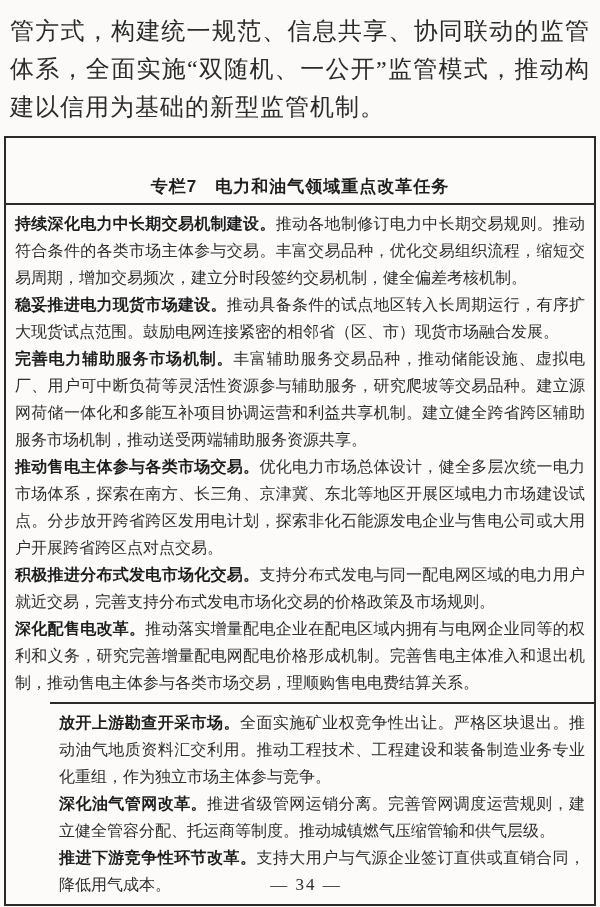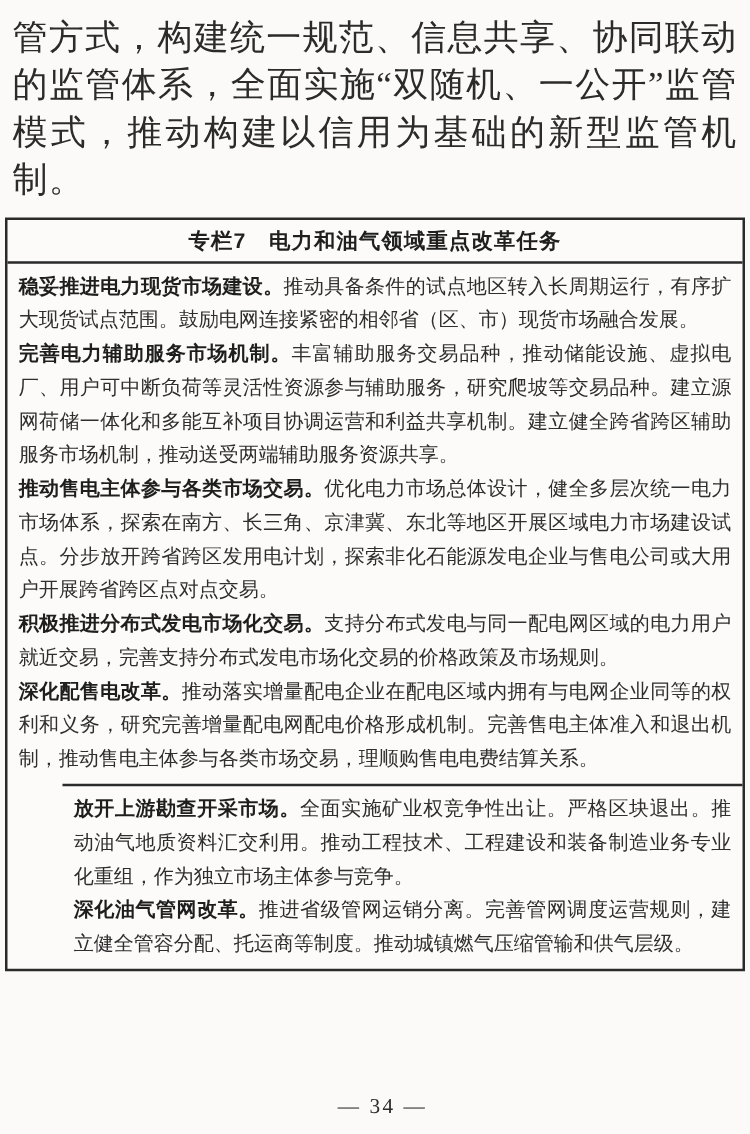--- a/index.html
+++ b/index.html
@@ -11,41 +11,42 @@
     position: relative;
     overflow: hidden;
   }
   .page {
     width: 600px; height: 907px;
     position: relative;
   }
   .intro {
     margin: 0;
     padding: 12px 10px 0 10px;
-    font-size: 28px;
+    font-size: 24px;
     line-height: 38px;
     text-align: justify;
     text-justify: inter-ideograph;
     letter-spacing: 1px;
     color: #2b2b2b;
   }
   .panel {
     margin: 10px 4px 0 4px;
     border: 2px solid #2a2a2a;
     background: #fcfbfa;
   }
   .panel-title {
     font-family: "Liberation Sans", "DejaVu Sans", sans-serif;
     font-weight: 700;
     font-size: 17px;
     text-align: center;
     line-height: 33px;
     border-bottom: 2px solid #2a2a2a;
     color: #1f1f1f;
     letter-spacing: 1px;
+    margin-top: 32px;
   }
   .panel-section {
     padding: 5px 9px 6px 9px;
   }
   .panel-section + .panel-section {
     border-top: 2px solid #2a2a2a;
     margin-left: 44px;
   }
   .para {
     margin: 0;
@@ -75,28 +76,30 @@
 <body>
 
 <div class="page">
 
   <p class="intro">管方式，构建统一规范、信息共享、协同联动的监管体系，全面实施“双随机、一公开”监管模式，推动构建以信用为基础的新型监管机制。</p>
 
   <div class="panel">
     <div class="panel-title">专栏7　电力和油气领域重点改革任务</div>
 
     <div class="panel-section">
+      <p class="para"><span class="lead">持续深化电力中长期交易机制建设。</span><span>推动各地制修订电力中长期交易规则。推动符合条件的各类市场主体参与交易。丰富交易品种，优化交易组织流程，缩短交易周期，增加交易频次，建立分时段签约交易机制，健全偏差考核机制。</span></p>
       <p class="para"><span class="lead">稳妥推进电力现货市场建设。</span><span>推动具备条件的试点地区转入长周期运行，有序扩大现货试点范围。鼓励电网连接紧密的相邻省（区、市）现货市场融合发展。</span></p>
       <p class="para"><span class="lead">完善电力辅助服务市场机制。</span><span>丰富辅助服务交易品种，推动储能设施、虚拟电厂、用户可中断负荷等灵活性资源参与辅助服务，研究爬坡等交易品种。建立源网荷储一体化和多能互补项目协调运营和利益共享机制。建立健全跨省跨区辅助服务市场机制，推动送受两端辅助服务资源共享。</span></p>
       <p class="para"><span class="lead">推动售电主体参与各类市场交易。</span><span>优化电力市场总体设计，健全多层次统一电力市场体系，探索在南方、长三角、京津冀、东北等地区开展区域电力市场建设试点。分步放开跨省跨区发用电计划，探索非化石能源发电企业与售电公司或大用户开展跨省跨区点对点交易。</span></p>
       <p class="para"><span class="lead">积极推进分布式发电市场化交易。</span><span>支持分布式发电与同一配电网区域的电力用户就近交易，完善支持分布式发电市场化交易的价格政策及市场规则。</span></p>
       <p class="para"><span class="lead">深化配售电改革。</span><span>推动落实增量配电企业在配电区域内拥有与电网企业同等的权利和义务，研究完善增量配电网配电价格形成机制。完善售电主体准入和退出机制，推动售电主体参与各类市场交易，理顺购售电电费结算关系。</span></p>
     </div>
 
     <div class="panel-section">
       <p class="para"><span class="lead">放开上游勘查开采市场。</span><span>全面实施矿业权竞争性出让。严格区块退出。推动油气地质资料汇交利用。推动工程技术、工程建设和装备制造业务专业化重组，作为独立市场主体参与竞争。</span></p>
       <p class="para"><span class="lead">深化油气管网改革。</span><span>推进省级管网运销分离。完善管网调度运营规则，建立健全管容分配、托运商等制度。推动城镇燃气压缩管输和供气层级。</span></p>
+      <p class="para"><span class="lead">推进下游竞争性环节改革。</span><span>支持大用户与气源企业签订直供或直销合同，降低用气成本。</span></p>
     </div>
   </div>
 
   <div class="footer">— 34 —</div>
 
 </div>
 
 </body></html>

